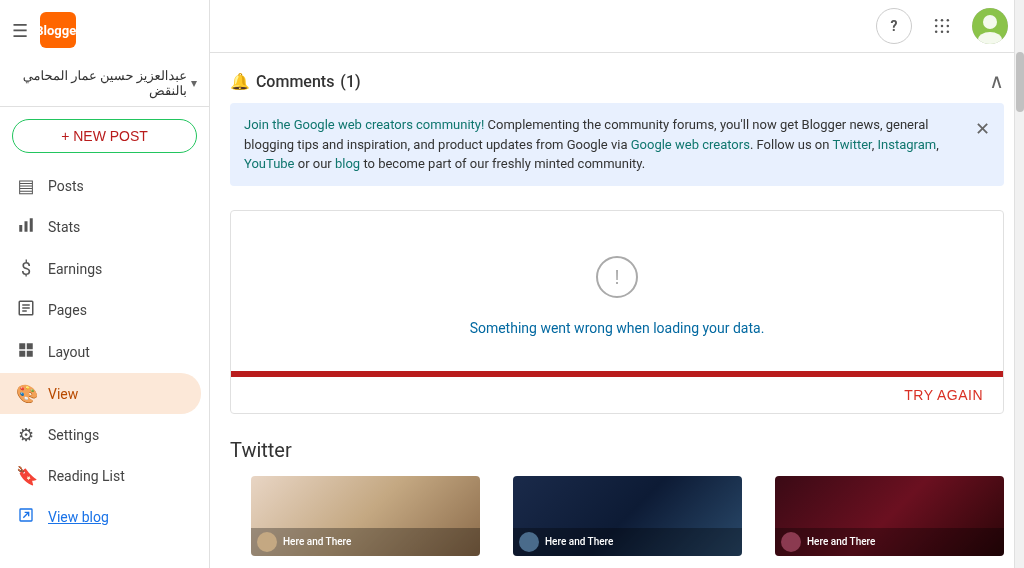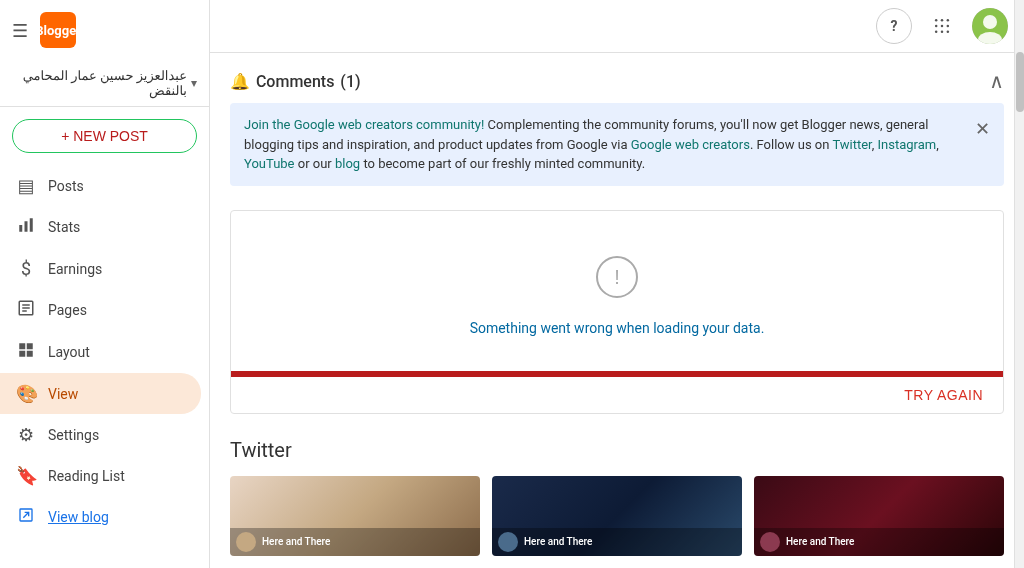--- a/index.html
+++ b/index.html
@@ -226,20 +226,21 @@
       gap: 12px;
     }
     .theme-thumb {
       flex: 1;
       height: 80px;
       border-radius: 4px;
       overflow: hidden;
       cursor: pointer;
       position: relative;
       background: #ccc;
+      margin-left: 21px;
     }
     .theme-thumb-1 {
       background: linear-gradient(135deg, #e8d5c4 0%, #c4a882 50%, #8b6b4a 100%);
     }
     .theme-thumb-2 {
       background: linear-gradient(135deg, #1a2a4a 0%, #0d1b35 50%, #2a4a6b 100%);
     }
     .theme-thumb-3 {
       background: linear-gradient(135deg, #3a0a15 0%, #6b1020 50%, #2a0508 100%);
     }

